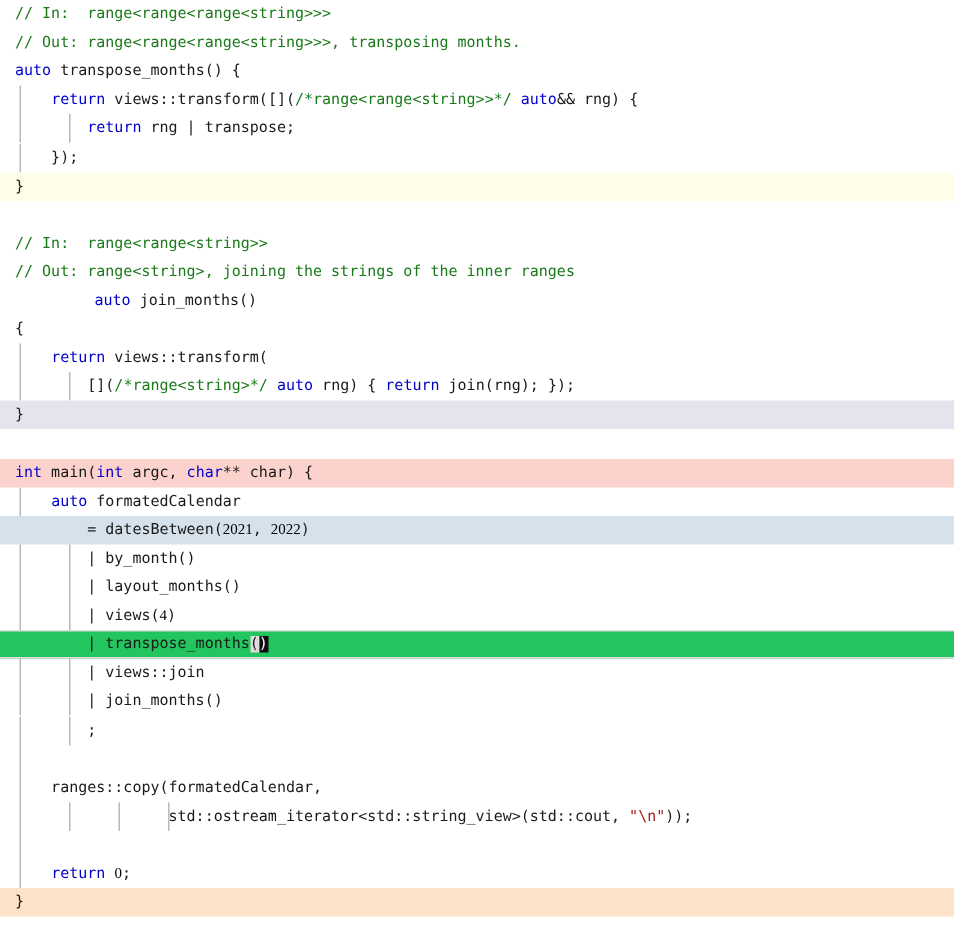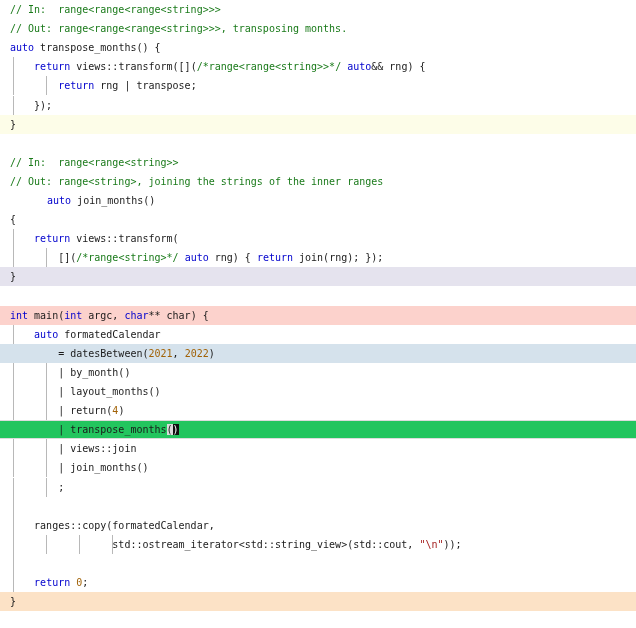--- a/index.html
+++ b/index.html
@@ -54,21 +54,21 @@
   .guide {
     position: absolute;
     width: 1px;
     background: #b8b8b8;
     z-index: 1;
   }
 
   
   .tok-comment { color: #1a7a1a; }
   .tok-keyword { color: #0000cd; }
-  .tok-number  { color: #a16207; }
+  .tok-number  { color: #000000; font-family: Liberation Serif, serif; }
   .tok-string  { color: #a52020; }
   .tok-plain   { color: #1a1a1a; }
 
   
   .bracket-match {
     background: #dcdcdc;
     color: #1a1a1a;
   }
   .block-cursor {
     background: #101010;
@@ -117,32 +117,32 @@
       <div class="code-line " style="top: 0px; position: absolute; left: 0px; right: 0px;"><span class="line-text"><span class="tok-comment">// In:  range&lt;range&lt;range&lt;string&gt;&gt;&gt;</span></span></div>
       <div class="code-line " style="top: 19.1px; position: absolute; left: 0px; right: 0px;"><span class="line-text"><span class="tok-comment">// Out: range&lt;range&lt;range&lt;string&gt;&gt;&gt;, transposing months.</span></span></div>
       <div class="code-line " style="top: 38.2px; position: absolute; left: 0px; right: 0px;"><span class="line-text"><span class="tok-keyword">auto</span><span class="tok-plain"> transpose_months() {</span></span></div>
       <div class="code-line " style="top: 57.3px; position: absolute; left: 0px; right: 0px;"><span class="line-text"><span class="tok-plain">    </span><span class="tok-keyword">return</span><span class="tok-plain"> views::transform([](</span><span class="tok-comment">/*range&lt;range&lt;string&gt;&gt;*/</span><span class="tok-plain"> </span><span class="tok-keyword">auto</span><span class="tok-plain">&amp;&amp; rng) {</span></span></div>
       <div class="code-line " style="top: 76.4px; position: absolute; left: 0px; right: 0px;"><span class="line-text"><span class="tok-plain">        </span><span class="tok-keyword">return</span><span class="tok-plain"> rng | transpose;</span></span></div>
       <div class="code-line " style="top: 95.5px; position: absolute; left: 0px; right: 0px;"><span class="line-text"><span class="tok-plain">    });</span></span></div>
       <div class="code-line hl-yellow" style="top: 114.6px; position: absolute; left: 0px; right: 0px;"><span class="line-text"><span class="tok-plain">}</span></span></div>
       <div class="code-line " style="top: 133.7px; position: absolute; left: 0px; right: 0px;"><span class="line-text">&nbsp;</span></div>
       <div class="code-line " style="top: 152.8px; position: absolute; left: 0px; right: 0px;"><span class="line-text"><span class="tok-comment">// In:  range&lt;range&lt;string&gt;&gt;</span></span></div>
       <div class="code-line " style="top: 171.9px; position: absolute; left: 0px; right: 0px;"><span class="line-text"><span class="tok-comment">// Out: range&lt;string&gt;, joining the strings of the inner ranges</span></span></div>
-      <div class="code-line " style="top: 191px; position: absolute; left: 0px; right: 0px; padding-left: 47px;"><span class="line-text"><span class="tok-keyword">auto</span><span class="tok-plain"> join_months()</span></span></div>
+      <div class="code-line " style="top: 191px; position: absolute; left: 16px; right: 0px; padding-left: 47px;"><span class="line-text"><span class="tok-keyword">auto</span><span class="tok-plain"> join_months()</span></span></div>
       <div class="code-line " style="top: 210.1px; position: absolute; left: 0px; right: 0px;"><span class="line-text"><span class="tok-plain">{</span></span></div>
       <div class="code-line " style="top: 229.2px; position: absolute; left: 0px; right: 0px;"><span class="line-text"><span class="tok-plain">    </span><span class="tok-keyword">return</span><span class="tok-plain"> views::transform(</span></span></div>
       <div class="code-line " style="top: 248.3px; position: absolute; left: 0px; right: 0px;"><span class="line-text"><span class="tok-plain">        [](</span><span class="tok-comment">/*range&lt;string&gt;*/</span><span class="tok-plain"> </span><span class="tok-keyword">auto</span><span class="tok-plain"> rng) { </span><span class="tok-keyword">return</span><span class="tok-plain"> join(rng); });</span></span></div>
       <div class="code-line hl-lavender" style="top: 267.4px; position: absolute; left: 0px; right: 0px;"><span class="line-text"><span class="tok-plain">}</span></span></div>
       <div class="code-line " style="top: 286.5px; position: absolute; left: 0px; right: 0px;"><span class="line-text">&nbsp;</span></div>
       <div class="code-line hl-pink" style="top: 305.6px; position: absolute; left: 0px; right: 0px;"><span class="line-text"><span class="tok-keyword">int</span><span class="tok-plain"> main(</span><span class="tok-keyword">int</span><span class="tok-plain"> argc, </span><span class="tok-keyword">char</span><span class="tok-plain">** char) {</span></span></div>
       <div class="code-line " style="top: 324.7px; position: absolute; left: 0px; right: 0px;"><span class="line-text"><span class="tok-plain">    </span><span class="tok-keyword">auto</span><span class="tok-plain"> formatedCalendar</span></span></div>
       <div class="code-line hl-blue" style="top: 343.8px; position: absolute; left: 0px; right: 0px;"><span class="line-text"><span class="tok-plain">        = datesBetween(</span><span class="tok-number">2021</span><span class="tok-plain">, </span><span class="tok-number">2022</span><span class="tok-plain">)</span></span></div>
       <div class="code-line " style="top: 362.9px; position: absolute; left: 0px; right: 0px;"><span class="line-text"><span class="tok-plain">        | by_month()</span></span></div>
       <div class="code-line " style="top: 382px; position: absolute; left: 0px; right: 0px;"><span class="line-text"><span class="tok-plain">        | layout_months()</span></span></div>
-      <div class="code-line " style="top: 401.1px; position: absolute; left: 0px; right: 0px;"><span class="line-text"><span class="tok-plain">        | return(</span><span class="tok-number">4</span><span class="tok-plain">)</span></span></div>
+      <div class="code-line " style="top: 401.1px; position: absolute; left: 0px; right: 0px;"><span class="line-text"><span class="tok-plain">        | views(</span><span class="tok-number">4</span><span class="tok-plain">)</span></span></div>
       <div class="code-line hl-cursor" style="top: 420.2px; position: absolute; left: 0px; right: 0px;"><span class="line-text"><span class="tok-plain">        | transpose_months</span><span class="bracket-match">(</span><span class="block-cursor">)</span></span></div>
       <div class="code-line " style="top: 439.3px; position: absolute; left: 0px; right: 0px;"><span class="line-text"><span class="tok-plain">        | views::join</span></span></div>
       <div class="code-line " style="top: 458.4px; position: absolute; left: 0px; right: 0px;"><span class="line-text"><span class="tok-plain">        | join_months()</span></span></div>
       <div class="code-line " style="top: 477.5px; position: absolute; left: 0px; right: 0px;"><span class="line-text"><span class="tok-plain">        ;</span></span></div>
       <div class="code-line " style="top: 496.6px; position: absolute; left: 0px; right: 0px;"><span class="line-text">&nbsp;</span></div>
       <div class="code-line " style="top: 515.7px; position: absolute; left: 0px; right: 0px;"><span class="line-text"><span class="tok-plain">    ranges::copy(formatedCalendar,</span></span></div>
       <div class="code-line " style="top: 534.8px; position: absolute; left: 0px; right: 0px;"><span class="line-text"><span class="tok-plain">                 std::ostream_iterator&lt;std::string_view&gt;(std::cout, </span><span class="tok-string">"\n"</span><span class="tok-plain">));</span></span></div>
       <div class="code-line " style="top: 553.9px; position: absolute; left: 0px; right: 0px;"><span class="line-text">&nbsp;</span></div>
       <div class="code-line " style="top: 573px; position: absolute; left: 0px; right: 0px;"><span class="line-text"><span class="tok-plain">    </span><span class="tok-keyword">return</span><span class="tok-plain"> </span><span class="tok-number">0</span><span class="tok-plain">;</span></span></div>
       <div class="code-line hl-peach" style="top: 592.1px; position: absolute; left: 0px; right: 0px;"><span class="line-text"><span class="tok-plain">}</span></span></div>

